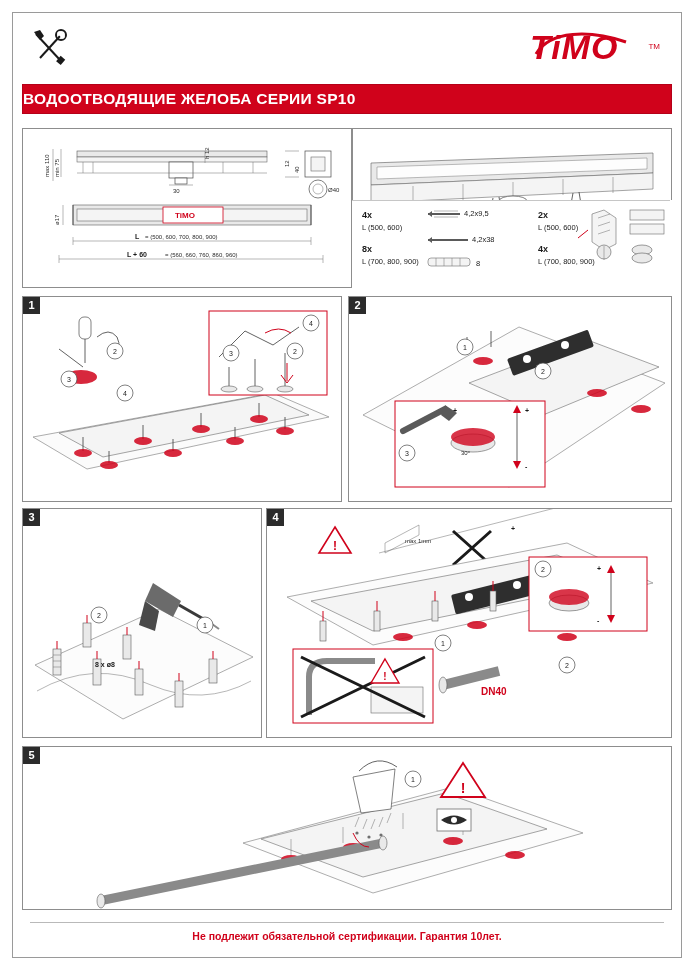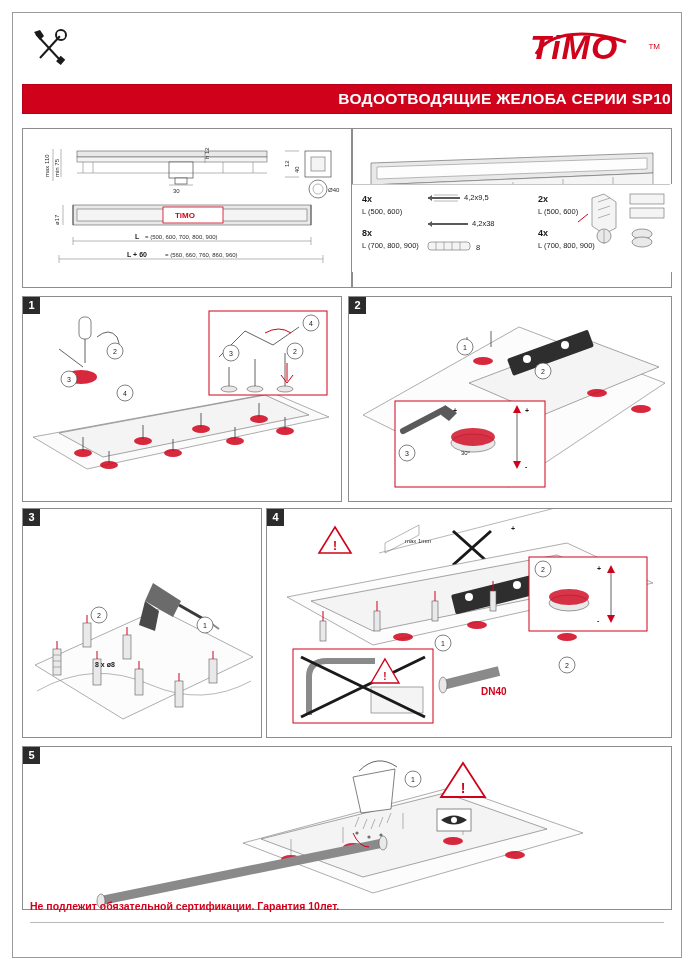--- a/index.html
+++ b/index.html
@@ -74,21 +74,21 @@
     width: 650px;
     height: 30px;
     background: #d0021b;
     border: 1px solid #b50018;
     box-sizing: border-box;
   }
   .titlebar .t {
     color: #ffffff;
     font-size: 15.5px;
     font-weight: bold;
-    text-align: right;
+    text-align: left;
     line-height: 28px;
     letter-spacing: 0.3px;
   }
 
   
   .panel {
     position: absolute;
     border: 1px solid #8d8d8d;
     box-sizing: border-box;
     background: #ffffff;
@@ -128,23 +128,23 @@
     position: absolute;
     left: 30px;
     top: 922px;
     width: 634px;
     height: 1px;
     background: #b9b9b9;
   }
   .footer-text {
     position: absolute;
     left: 30px;
-    top: 900px;
+    top: 930px;
     width: 634px;
-    text-align: left;
+    text-align: center;
     color: #d0021b;
     font-size: 10.5px;
     font-weight: bold;
   }
 </style>
 </head>
 <body>
 
 <div class="page">
   <div class="frame"></div>
@@ -250,21 +250,21 @@
         </g>
         <ellipse cx="62" cy="86" rx="9" ry="3" class="gry"></ellipse>
         <ellipse cx="142" cy="82" rx="9" ry="3" class="gry"></ellipse>
         <ellipse cx="222" cy="77" rx="9" ry="3" class="gry"></ellipse>
 
         <ellipse cx="160" cy="72" rx="14" ry="5" class="wht"></ellipse>
       </g>
     </svg>
   </div>
 
-  <div class="panel" style="left:352px; top:184px; width:320px; height:88px; border:none;">
+  <div class="panel" style="left:352px; top:200px; width:320px; height:88px; border:none;">
     <svg width="318" height="88" viewBox="0 0 318 88">
 
       <path d="M0 0 L318 0" stroke="#8d8d8d" stroke-width="1"></path>
 
       <text class="calb" x="10" y="18">4x</text>
       <text class="cal" x="10" y="30">L (500, 600)</text>
       <text class="calb" x="10" y="52">8x</text>
       <text class="cal" x="10" y="64">L (700, 800, 900)</text>
 
       <g>

